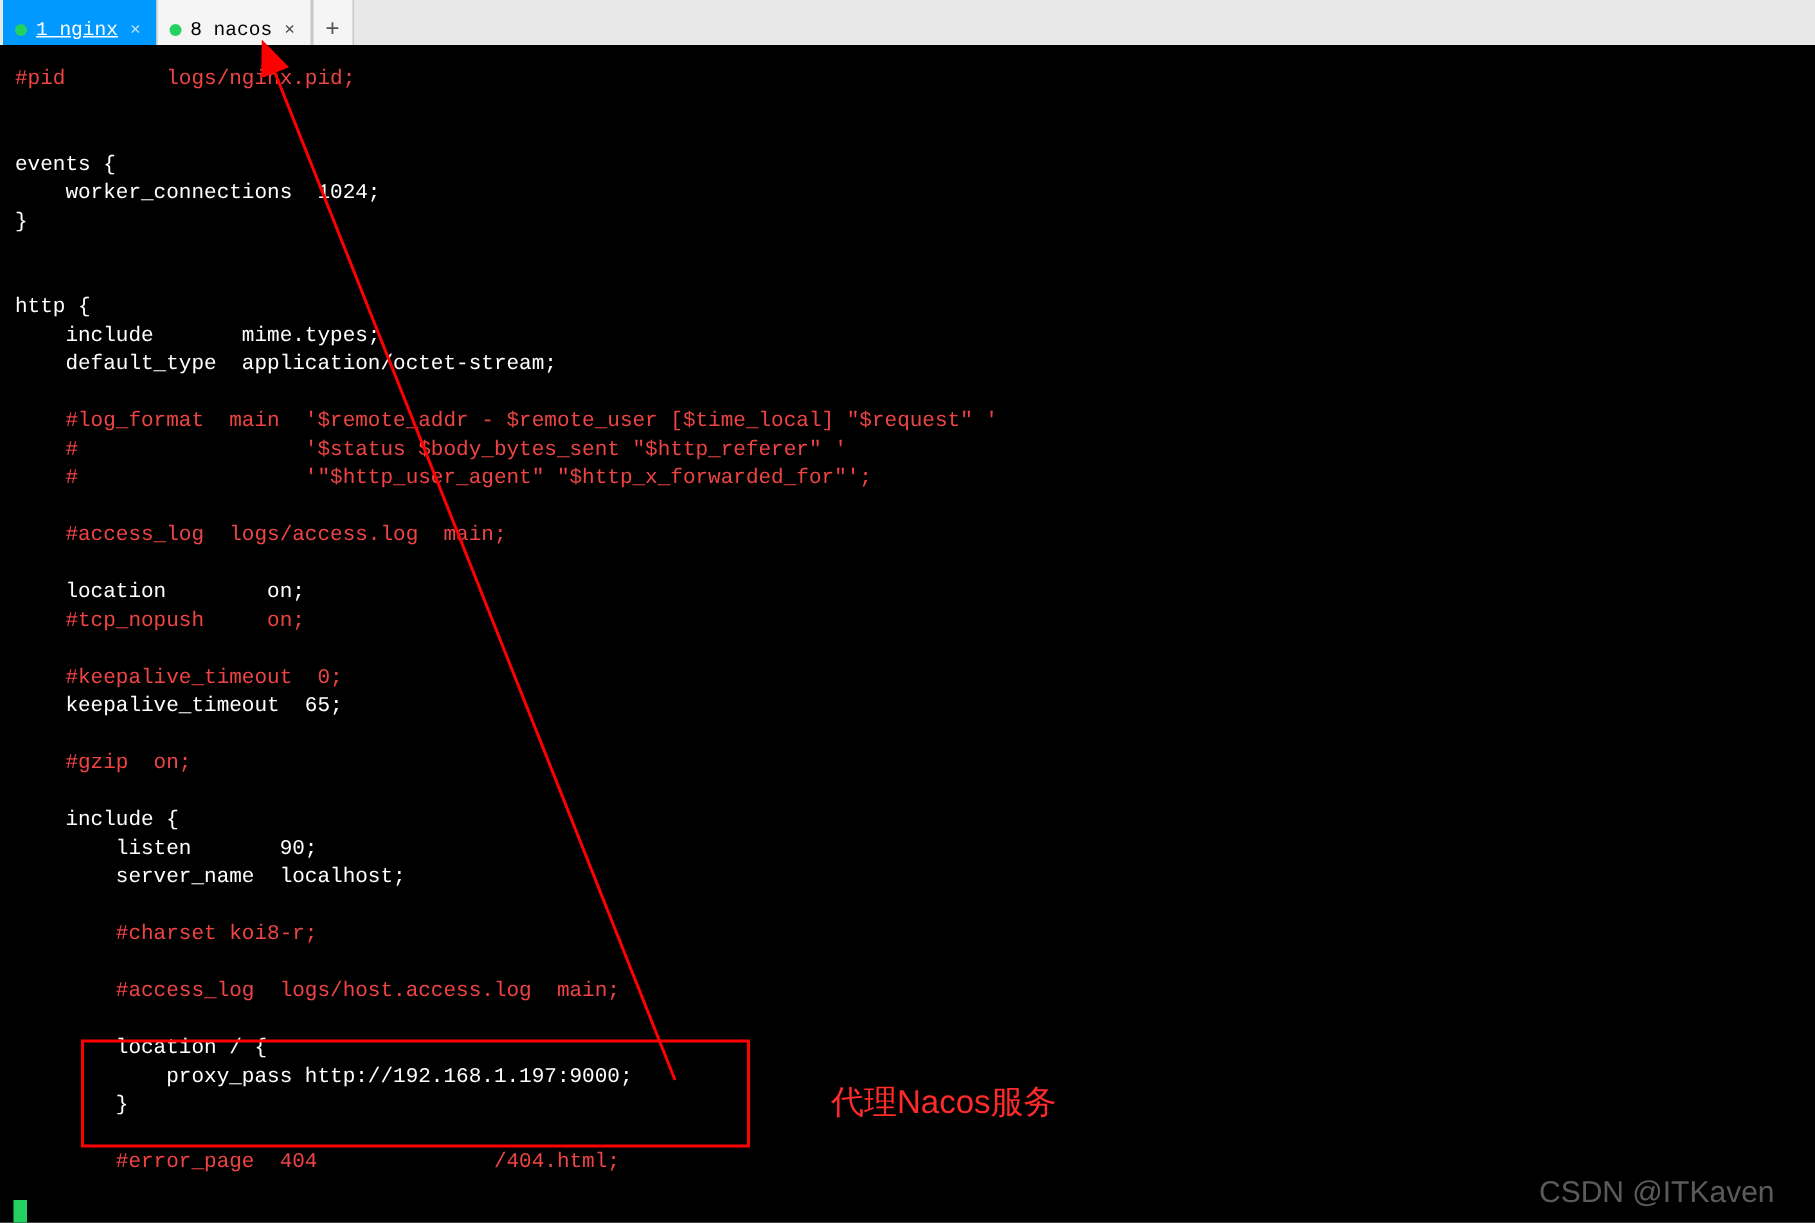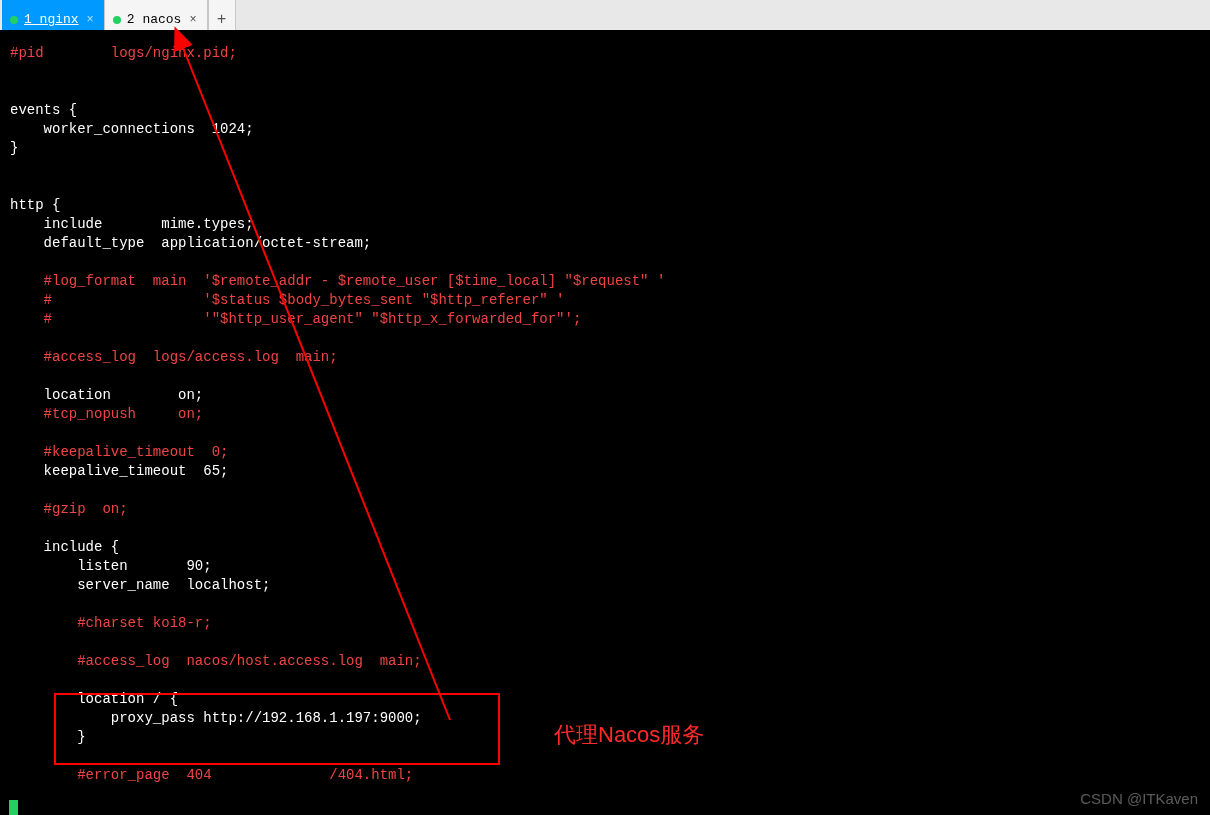--- a/index.html
+++ b/index.html
@@ -103,40 +103,40 @@
   
   .cursor-block {
     position: absolute;
     width: 9px; height: 17px;
     background: #23d160;
   }
 
   
   .watermark {
     position: absolute;
-    right: 12px;
+    right: 27px;
     bottom: 8px;
     color: rgba(200,200,200,0.45);
     font-family: Arial, sans-serif;
-    font-size: 15px;
+    font-size: 20px;
     pointer-events: none;
   }
 </style>
 </head>
 <body>
 
 <div class="tabbar">
   <div class="tab active">
     <span class="dot"></span>
     <span class="label">1 nginx</span>
     <span class="close">×</span>
   </div>
   <div class="tab">
     <span class="dot"></span>
-    <span class="label">2 nacos</span>
+    <span class="label">8 nacos</span>
     <span class="close">×</span>
   </div>
   <div class="newtab">
     <span>+</span>
   </div>
 </div>
 
 <div class="terminal">
   <pre id="code"><span class="c">#pid        logs/nginx.pid;</span>
 <span class="w"></span>
@@ -163,21 +163,21 @@
 <span class="w">    keepalive_timeout  65;</span>
 <span class="w"></span>
 <span class="c">    #gzip  on;</span>
 <span class="w"></span>
 <span class="w">    include {</span>
 <span class="w">        listen       90;</span>
 <span class="w">        server_name  localhost;</span>
 <span class="w"></span>
 <span class="c">        #charset koi8-r;</span>
 <span class="w"></span>
-<span class="c">        #access_log  nacos/host.access.log  main;</span>
+<span class="c">        #access_log  logs/host.access.log  main;</span>
 <span class="w"></span>
 <span class="w">        location / {</span>
 <span class="w">            proxy_pass http://192.168.1.197:9000;</span>
 <span class="w">        }</span>
 <span class="w"></span>
 <span class="c">        #error_page  404              /404.html;</span>
 </pre>
 </div>
 
 <div class="redbox" id="redbox" style="left: 54px; top: 693px; width: 446px; height: 72px;"></div>

